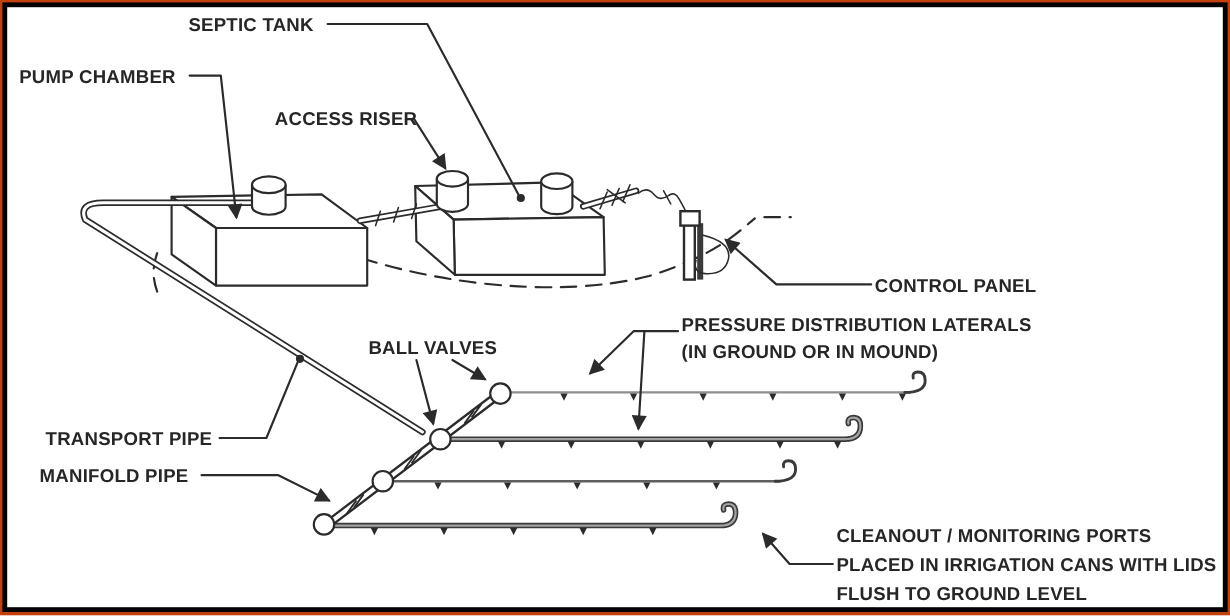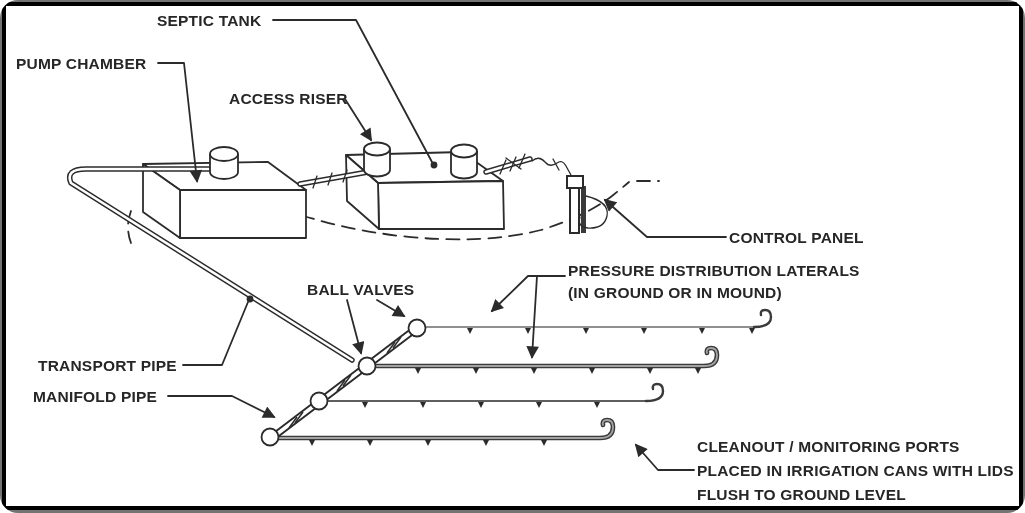--- a/index.html
+++ b/index.html
@@ -1,17 +1,17 @@
 <!DOCTYPE html>
 <html><head>
 <meta charset="utf-8">
 <style>
   html,body { margin:0; padding:0; background:#ffffff; }
-  .page { position:relative; width:1025px; height:513px; background:#737373; overflow:hidden;
-          font-family:"Liberation Sans", sans-serif;border-radius:18px; }
+  .page { position:relative; width:1025px; height:513px; background:#c2410c; overflow:hidden;
+          font-family:"Liberation Sans", sans-serif; }
   svg { position:absolute; left:0; top:0; }
   .lbl { font-family:"Liberation Sans", sans-serif; font-weight:700; font-size:15.5px;
          fill:#262626; letter-spacing:0.2px; }
   .lnthin { stroke:#2b2b2b; stroke-width:1.3; fill:none; stroke-linecap:round; }
   .face { stroke:#2b2b2b; stroke-width:1.8; fill:#ffffff; stroke-linejoin:round; }
   .pipeOut { stroke:#2b2b2b; stroke-width:5.5; fill:none; stroke-linecap:round; stroke-linejoin:round; }
   .pipeIn  { stroke:#ffffff; stroke-width:2.6; fill:none; stroke-linecap:round; stroke-linejoin:round; }
   .manOut  { stroke:#2b2b2b; stroke-width:7.5; fill:none; stroke-linecap:round; }
   .manIn   { stroke:#ffffff; stroke-width:3.6; fill:none; stroke-linecap:round; }
   .latThin { stroke:#8f8f8f; stroke-width:2; fill:none; stroke-linecap:round; }

